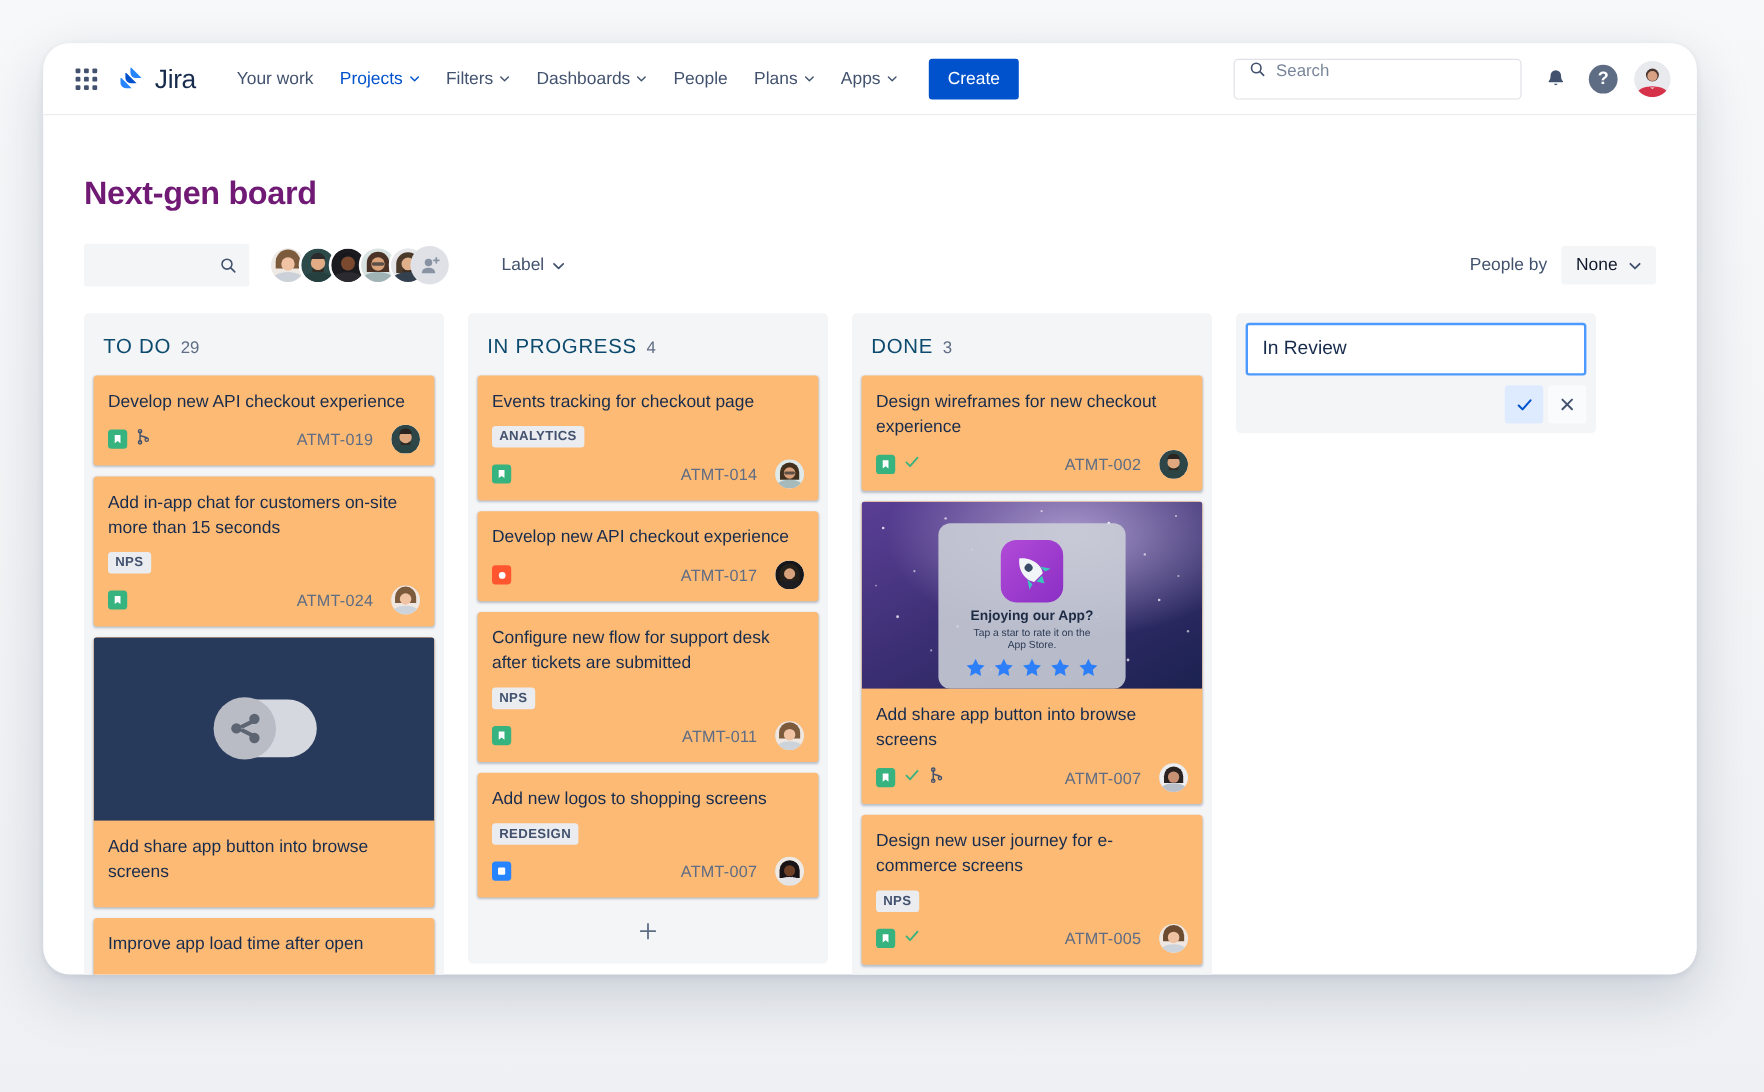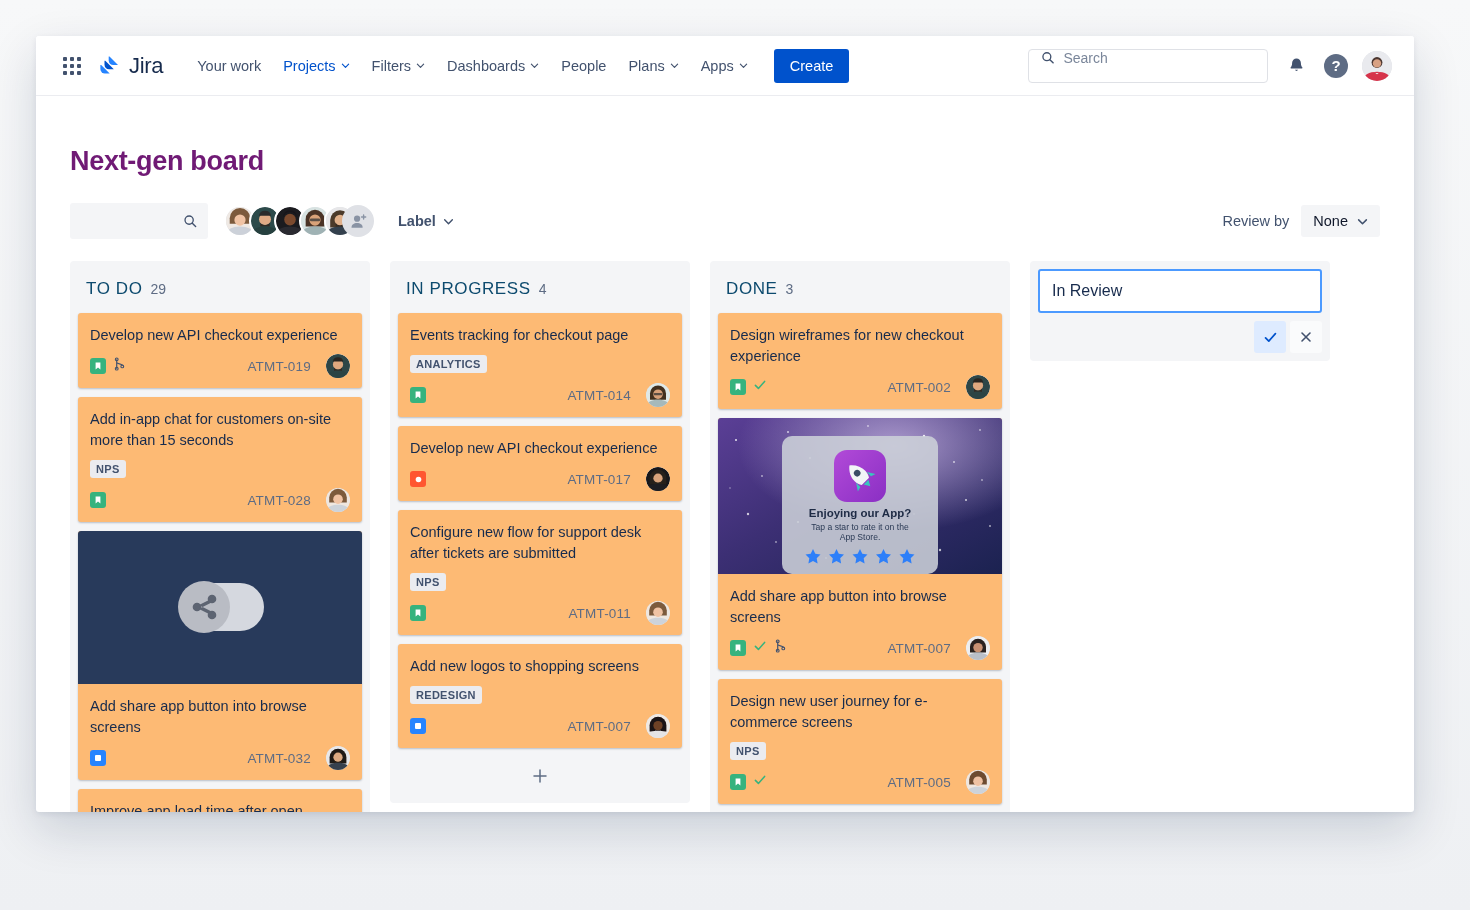--- a/index.html
+++ b/index.html
@@ -22,21 +22,21 @@
   }
 
   
   .window {
     position: absolute;
     left: 36px;
     top: 36px;
     width: 1378px;
     height: 776px;
     background: #ffffff;
-    border-radius: 3px;
+    border-radius: 22px;
     overflow: hidden;
     box-shadow: 0 18px 48px rgba(9,30,66,0.16),
                 0 2px 6px rgba(9,30,66,0.08);
   }
 
   
   .topnav {
     height: 60px;
     border-bottom: 1px solid #ebecf0;
     display: flex;
@@ -159,27 +159,26 @@
     width: 32px; height: 32px;
     border-radius: 50%;
     background: #dfe1e6;
     display: flex; align-items: center; justify-content: center;
     margin-left: -7px;
     cursor: pointer;
     position: relative;
   }
 
   .label-dd {
-    margin-left: 16px;
+    margin-left: 36px;
     display: flex; align-items: center; gap: 7px;
     font-size: 14.5px; color: #42526e;
     padding: 6px 8px;
     border-radius: 3px;
     cursor: pointer;
-    font-weight: bold;
   }
 
   .toolbar-right { margin-left: auto; display: flex; align-items: center; gap: 12px; }
   .groupby-label { font-size: 14.5px; color: #42526e; }
   .groupby-select {
     background: #f4f5f7;
     border-radius: 3px;
     padding: 8px 12px;
     font-size: 14.5px;
     color: #0f172a;
@@ -461,21 +460,21 @@
         </div>
 
         <div class="label-dd">
           <span>Label</span>
           <svg width="11" height="11" viewBox="0 0 10 10">
               <path d="M1.5 3.5L5 7l3.5-3.5" stroke="#42526e" stroke-width="1.3" fill="none" stroke-linecap="round" stroke-linejoin="round"></path>
             </svg>
         </div>
 
         <div class="toolbar-right">
-          <span class="groupby-label">Review by</span>
+          <span class="groupby-label">People by</span>
           <div class="groupby-select">
             <span>None</span>
             <svg width="11" height="11" viewBox="0 0 10 10">
                 <path d="M1.5 3.5L5 7l3.5-3.5" stroke="#42526e" stroke-width="1.4" fill="none" stroke-linecap="round" stroke-linejoin="round"></path>
               </svg>
           </div>
         </div>
       </div>
 
       <div class="columns">
@@ -520,21 +519,21 @@
           <div class="card">
             <div class="card-body">
               <div class="card-title">Add in-app chat for customers on-site more than 15 seconds</div>
               <span class="tag">NPS</span>
               <div class="card-foot">
                 <span class="type-icon type-story">
                   <svg width="10" height="10" viewBox="0 0 10 10">
                       <path d="M2.6 1.6h4.8v6.8L5 6.6 2.6 8.4z" fill="#fff"></path>
                     </svg>
                 </span>
-                <span class="card-key">ATMT-028</span>
+                <span class="card-key">ATMT-024</span>
                 <span class="avatar">
                   <svg width="24" height="24" viewBox="0 0 30 30">
                     <circle cx="15" cy="15" r="15" fill="#efe7e0"></circle>
                     <path d="M4 12a11 11 0 0 1 22 0v6H4z" fill="#7c5a3c"></path>
                     <circle cx="15" cy="14" r="6" fill="#f0c3a4"></circle>
                     <path d="M0 30c1.2-6 6.6-9 15-9s13.8 3 15 9z" fill="#cdd3da"></path>
                   </svg>
                 </span>
               </div>
             </div>
@@ -547,37 +546,20 @@
               <circle cx="126" cy="76" r="26" fill="#b9bcc4"></circle>
               <g fill="#5d6472">
                 <circle cx="134" cy="68" r="4.3"></circle>
                 <circle cx="134" cy="84" r="4.3"></circle>
                 <circle cx="119" cy="76" r="4.3"></circle>
                 <path d="M121 74l12-6 1.6 3-12 6zM121 78l12 6 1.6-3-12-6z"></path>
               </g>
             </svg>
             <div class="card-body">
               <div class="card-title">Add share app button into browse screens</div>
-              <div class="card-foot">
-                <span class="type-icon type-task">
-                  <svg width="8" height="8" viewBox="0 0 8 8">
-                      <rect x="1" y="1" width="6" height="6" rx="1" fill="#fff"></rect>
-                    </svg>
-                </span>
-                <span class="card-key">ATMT-032</span>
-                <span class="avatar">
-                  <svg width="24" height="24" viewBox="0 0 30 30">
-                    <circle cx="15" cy="15" r="15" fill="#e8e8ea"></circle>
-                    <path d="M4.5 14a10.5 10.5 0 0 1 21 0v8h-21z" fill="#1f1a16"></path>
-                    <circle cx="15" cy="14" r="5.8" fill="#dcaa82"></circle>
-                    <path d="M10.4 17.4c1.4 3.4 7.8 3.4 9.2 0v4.2h-9.2z" fill="#2a2018"></path>
-                    <path d="M0 30c1.2-6 6.6-9 15-9s13.8 3 15 9z" fill="#36404d"></path>
-                  </svg>
-                </span>
-              </div>
             </div>
           </div>
 
           <div class="card">
             <div class="card-body">
               <div class="card-title">Improve app load time after open</div>
             </div>
           </div>
         </div>
 

